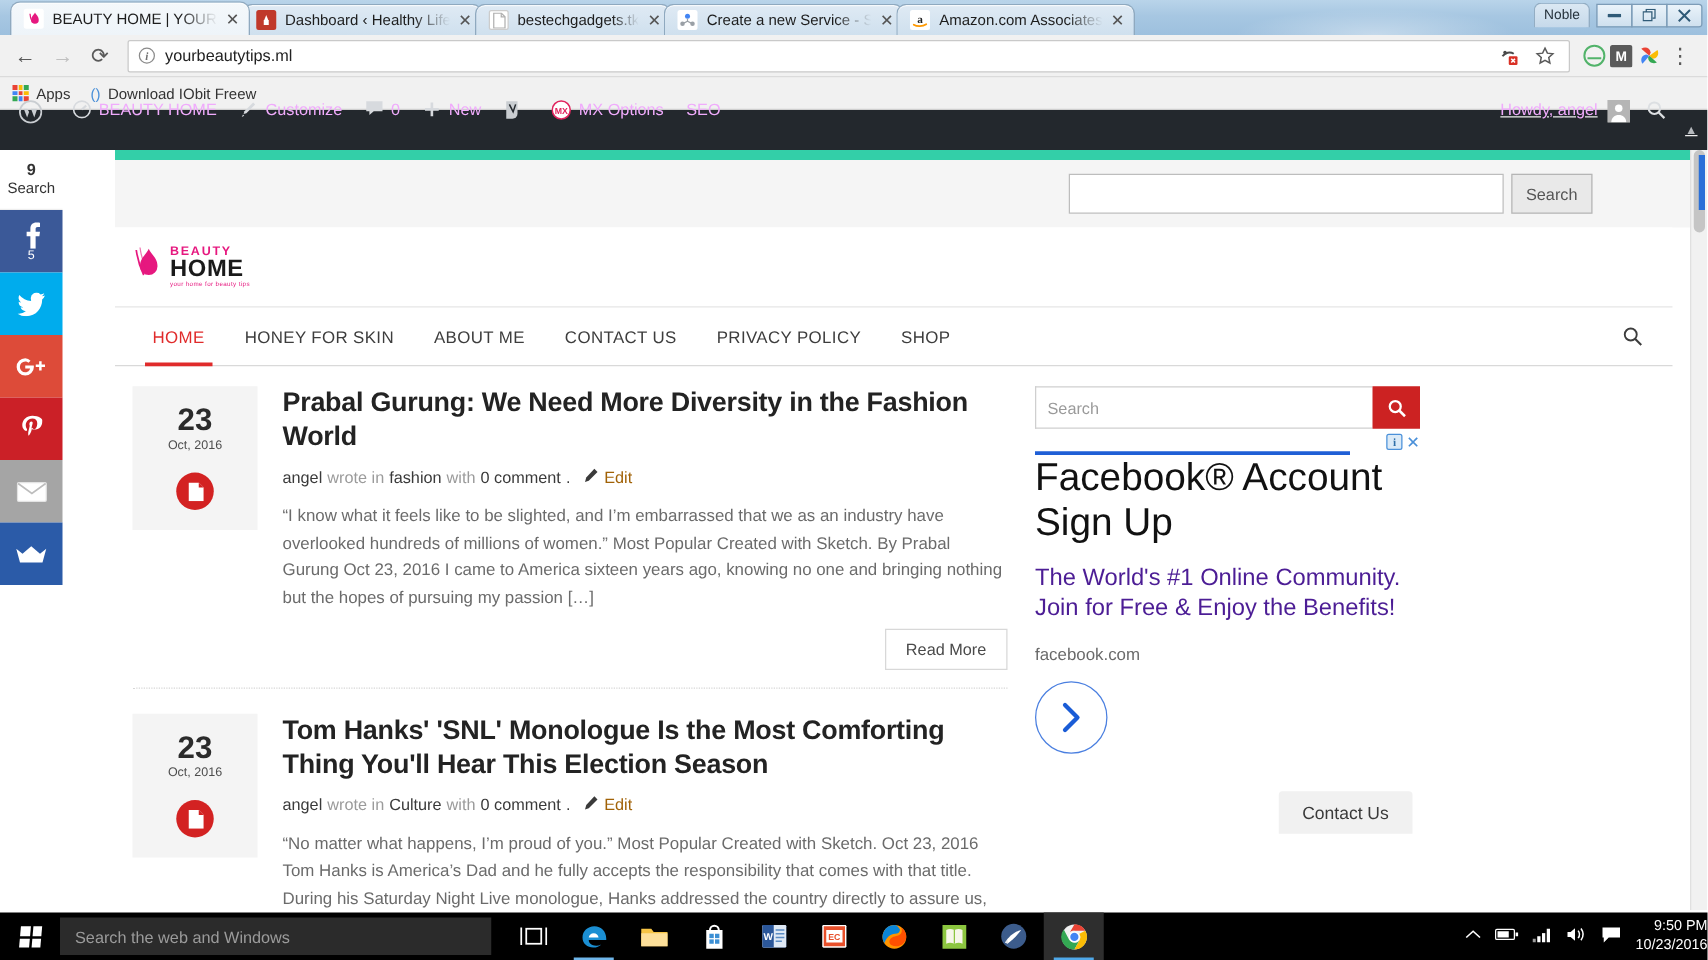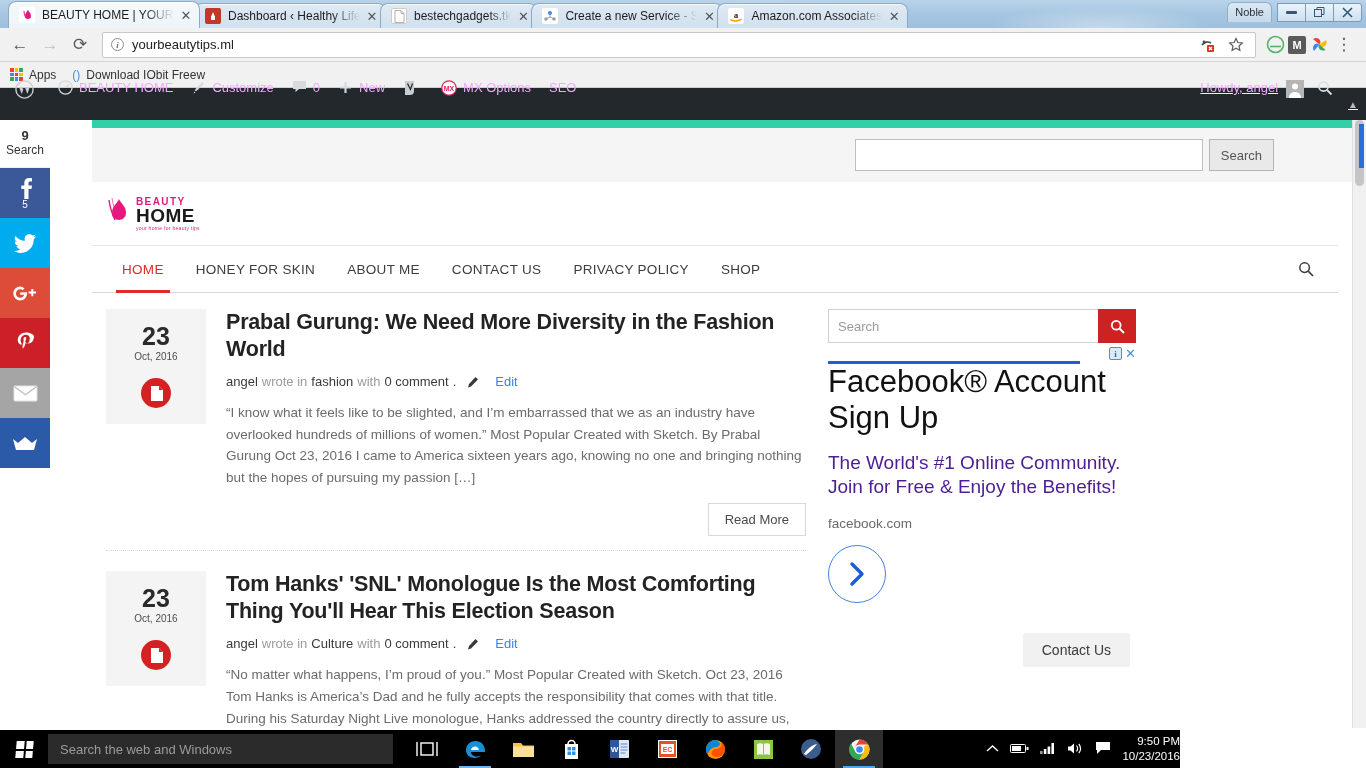--- a/index.html
+++ b/index.html
@@ -244,21 +244,21 @@
     width: 30px; height: 30px; border-radius: 50%; background: #d32222;
     margin: 16px auto 0; display: flex; align-items: center; justify-content: center;
   }
   .post-body { flex: 1 1 auto; padding-left: 20px; }
   .post-title {
     font-size: 21.5px; font-weight: bold; color: #232323; line-height: 1.25;
     letter-spacing: -.2px;
   }
   .post-meta { font-size: 13px; color: #9b9b9b; margin-top: 11px; display: flex; align-items: center; flex-wrap: wrap; gap: 4px; }
   .post-meta .dark { color: #3a3a3a; }
-  .post-meta .edit { color: #3b82f6; display:flex; align-items:flex-end; gap:16px; margin-left: 6px;}
+  .post-meta .edit { color: #a16207; display:flex; align-items:flex-start; gap:4px; margin-left: 6px;}
   .post-exc { font-size: 13.5px; color: #6b6b6b; line-height: 1.62; margin-top: 13px; }
   .readmore-row { display: flex; justify-content: flex-end; margin-top: 14px; }
   .readmore {
     border: 1px solid #d8d8d8; background: #fff; color: #4a4a4a;
     font-size: 13px; padding: 8px 16px;
   }
 
   
   .side-search { display: flex; height: 34px; }
   .side-search input {
@@ -300,21 +300,21 @@
     background: #f1f1f1; border-left: 1px solid #e0e0e0;
   }
   .vscroll .thumb {
     position: absolute; left: 2px; right: 2px; top: 0; height: 66px;
     background: #c5c5c5; border-radius: 5px;
   }
   .blue-mark { position:absolute; right:2px; top:4px; width:5px; height:44px; background:#2a6fd8; }
 
   
   .taskbar {
-    position: absolute; left: 0; bottom: 0; width: 1180px; height: 38px;
+    position: absolute; left: 0; bottom: 0; width: 1366px; height: 38px;
     background: #000; display: flex; align-items: center; color: #fff;
   }
   .start-btn { width: 48px; height: 38px; display: flex; align-items: center; justify-content: center; }
   .win-logo { display: grid; grid-template-columns: 1fr 1fr; grid-template-rows: 1fr 1fr; gap: 2px; width: 17px; height: 17px; transform: skewX(-5deg); }
   .win-logo i { background: #fff; display: block; }
   .tb-search {
     width: 345px; height: 30px; background: #2b2b2b;
     display: flex; align-items: center; padding-left: 12px;
     font-size: 13px; color: #9b9b9b;
   }

